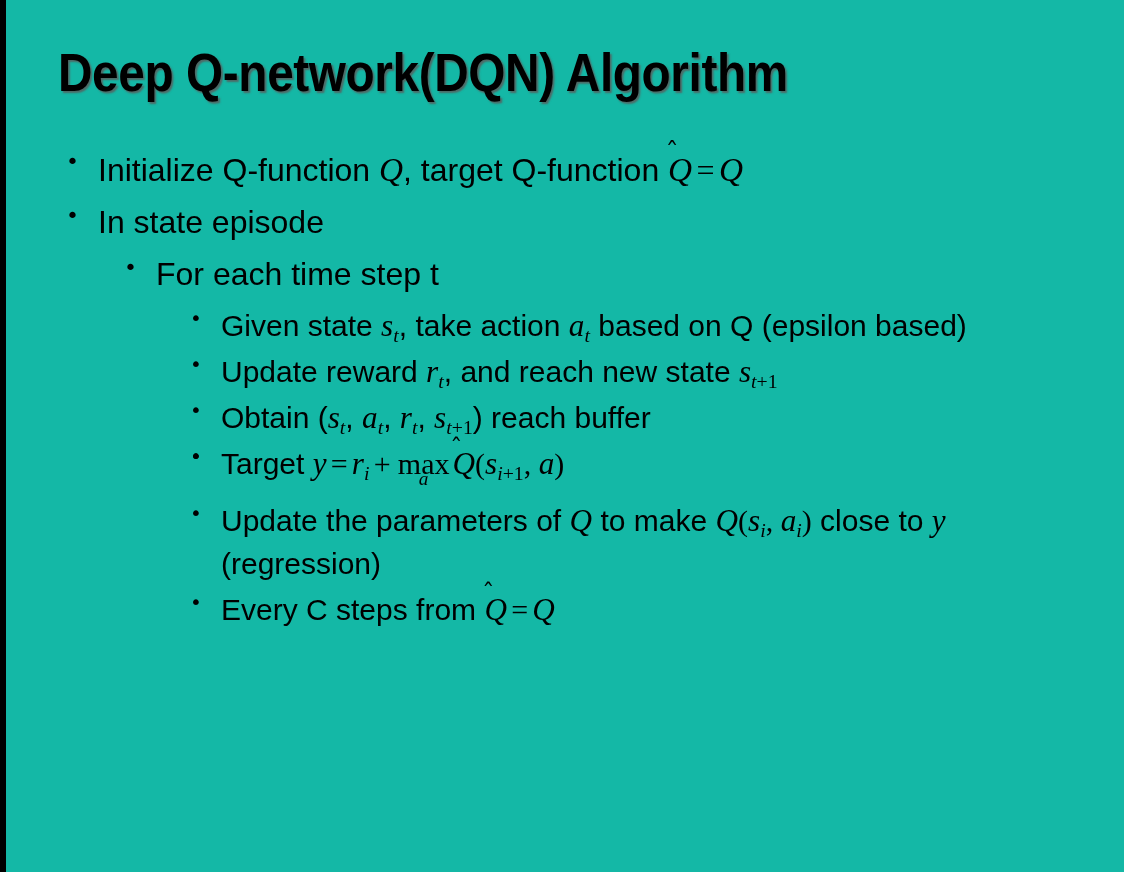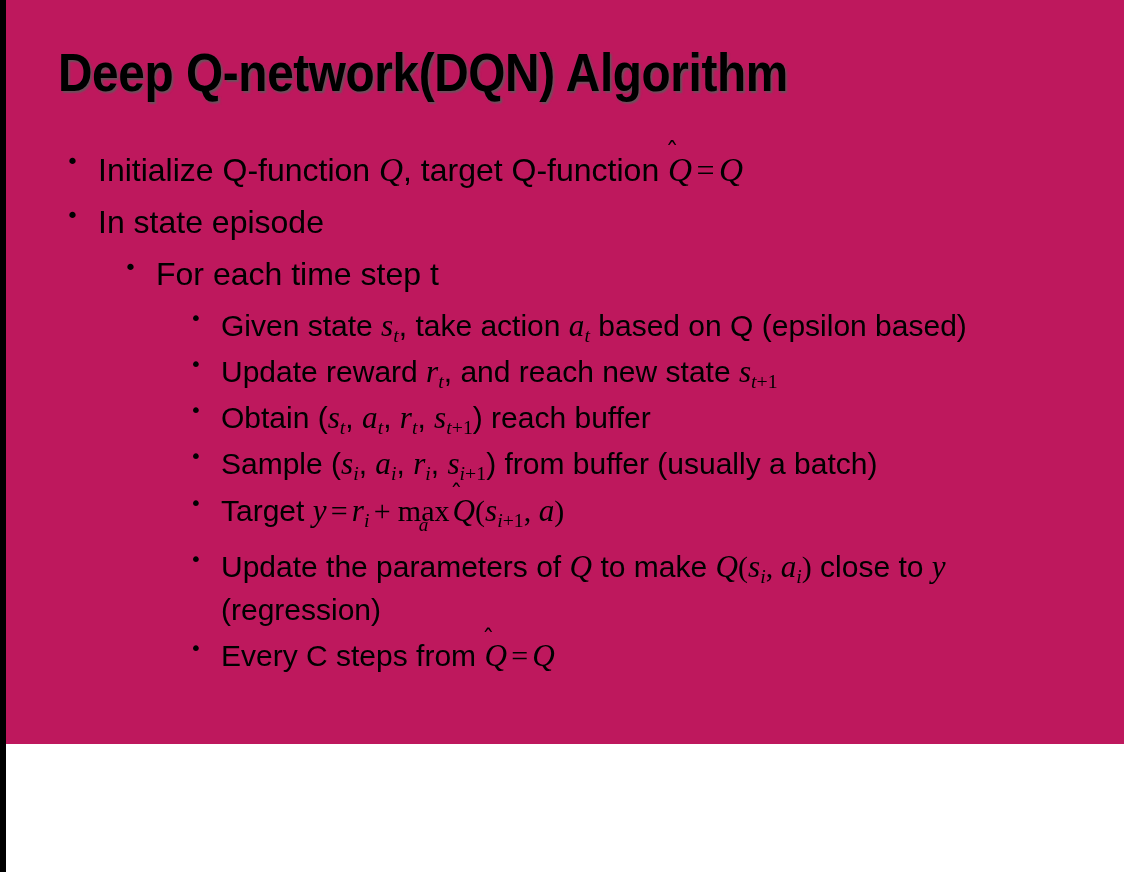--- a/index.html
+++ b/index.html
@@ -11,22 +11,22 @@
     width: 1124px;
     height: 872px;
     overflow: hidden;
     font-family: "Liberation Sans", sans-serif;
     color: #000000;
   }
 
   #slide {
     position: relative;
     width: 1124px;
-    height: 744px;
-    background: #be185d;
+    height: 872px;
+    background: #14b8a6;
   }
 
   
   #left-edge-bar {
     position: absolute;
     left: 0;
     top: 0;
     width: 6px;
     height: 872px;
     background: #000000;
@@ -213,21 +213,20 @@
       <span class="line-text"><span>Update reward </span><span class="math">r</span><sub class="msub">t</sub><span>, and reach new state </span><span class="math">s</span><sub class="msub"><span>t</span><span class="up">+1</span></sub></span>
     </div>
 
     <div class="bullet-row lvl3">
       <span class="marker">•</span>
       <span class="line-text"><span>Obtain (</span><span class="math">s</span><sub class="msub">t</sub><span>, </span><span class="math">a</span><sub class="msub">t</sub><span>, </span><span class="math">r</span><sub class="msub">t</sub><span>, </span><span class="math">s</span><sub class="msub"><span>t</span><span class="up">+1</span></sub><span>) reach buffer</span></span>
     </div>
 
     <div class="bullet-row lvl3">
       <span class="marker">•</span>
-      <span class="line-text"><span>Sample (</span><span class="math">s</span><sub class="msub">i</sub><span>, </span><span class="math">a</span><sub class="msub">i</sub><span>, </span><span class="math">r</span><sub class="msub">i</sub><span>, </span><span class="math">s</span><sub class="msub"><span>i</span><span class="up">+1</span></sub><span>) from buffer (usually a batch)</span></span>
     </div>
 
     <div class="bullet-row lvl3" style="margin-bottom:12px;">
       <span class="marker">•</span>
       <span class="line-text"><span>Target </span><span class="math">y</span><span class="op">=</span><span class="math">r</span><sub class="msub">i</sub><span class="op">+</span><span class="maxop"><span>max</span><span class="under">a</span></span><span class="qhat"><span class="hat">̂</span><span>Q</span></span><span class="mathup">(</span><span class="math">s</span><sub class="msub"><span>i</span><span class="up">+1</span></sub><span class="mathup">, </span><span class="math">a</span><span class="mathup">)</span></span>
     </div>
 
     <div class="bullet-row lvl3">
       <span class="marker">•</span>
       <span class="line-text"><span>Update the parameters of </span><span class="math">Q</span><span> to make </span><span class="math">Q</span><span class="mathup">(</span><span class="math">s</span><sub class="msub">i</sub><span class="mathup">, </span><span class="math">a</span><sub class="msub">i</sub><span class="mathup">)</span><span> close to </span><span class="math">y</span><span> (regression)</span></span>

